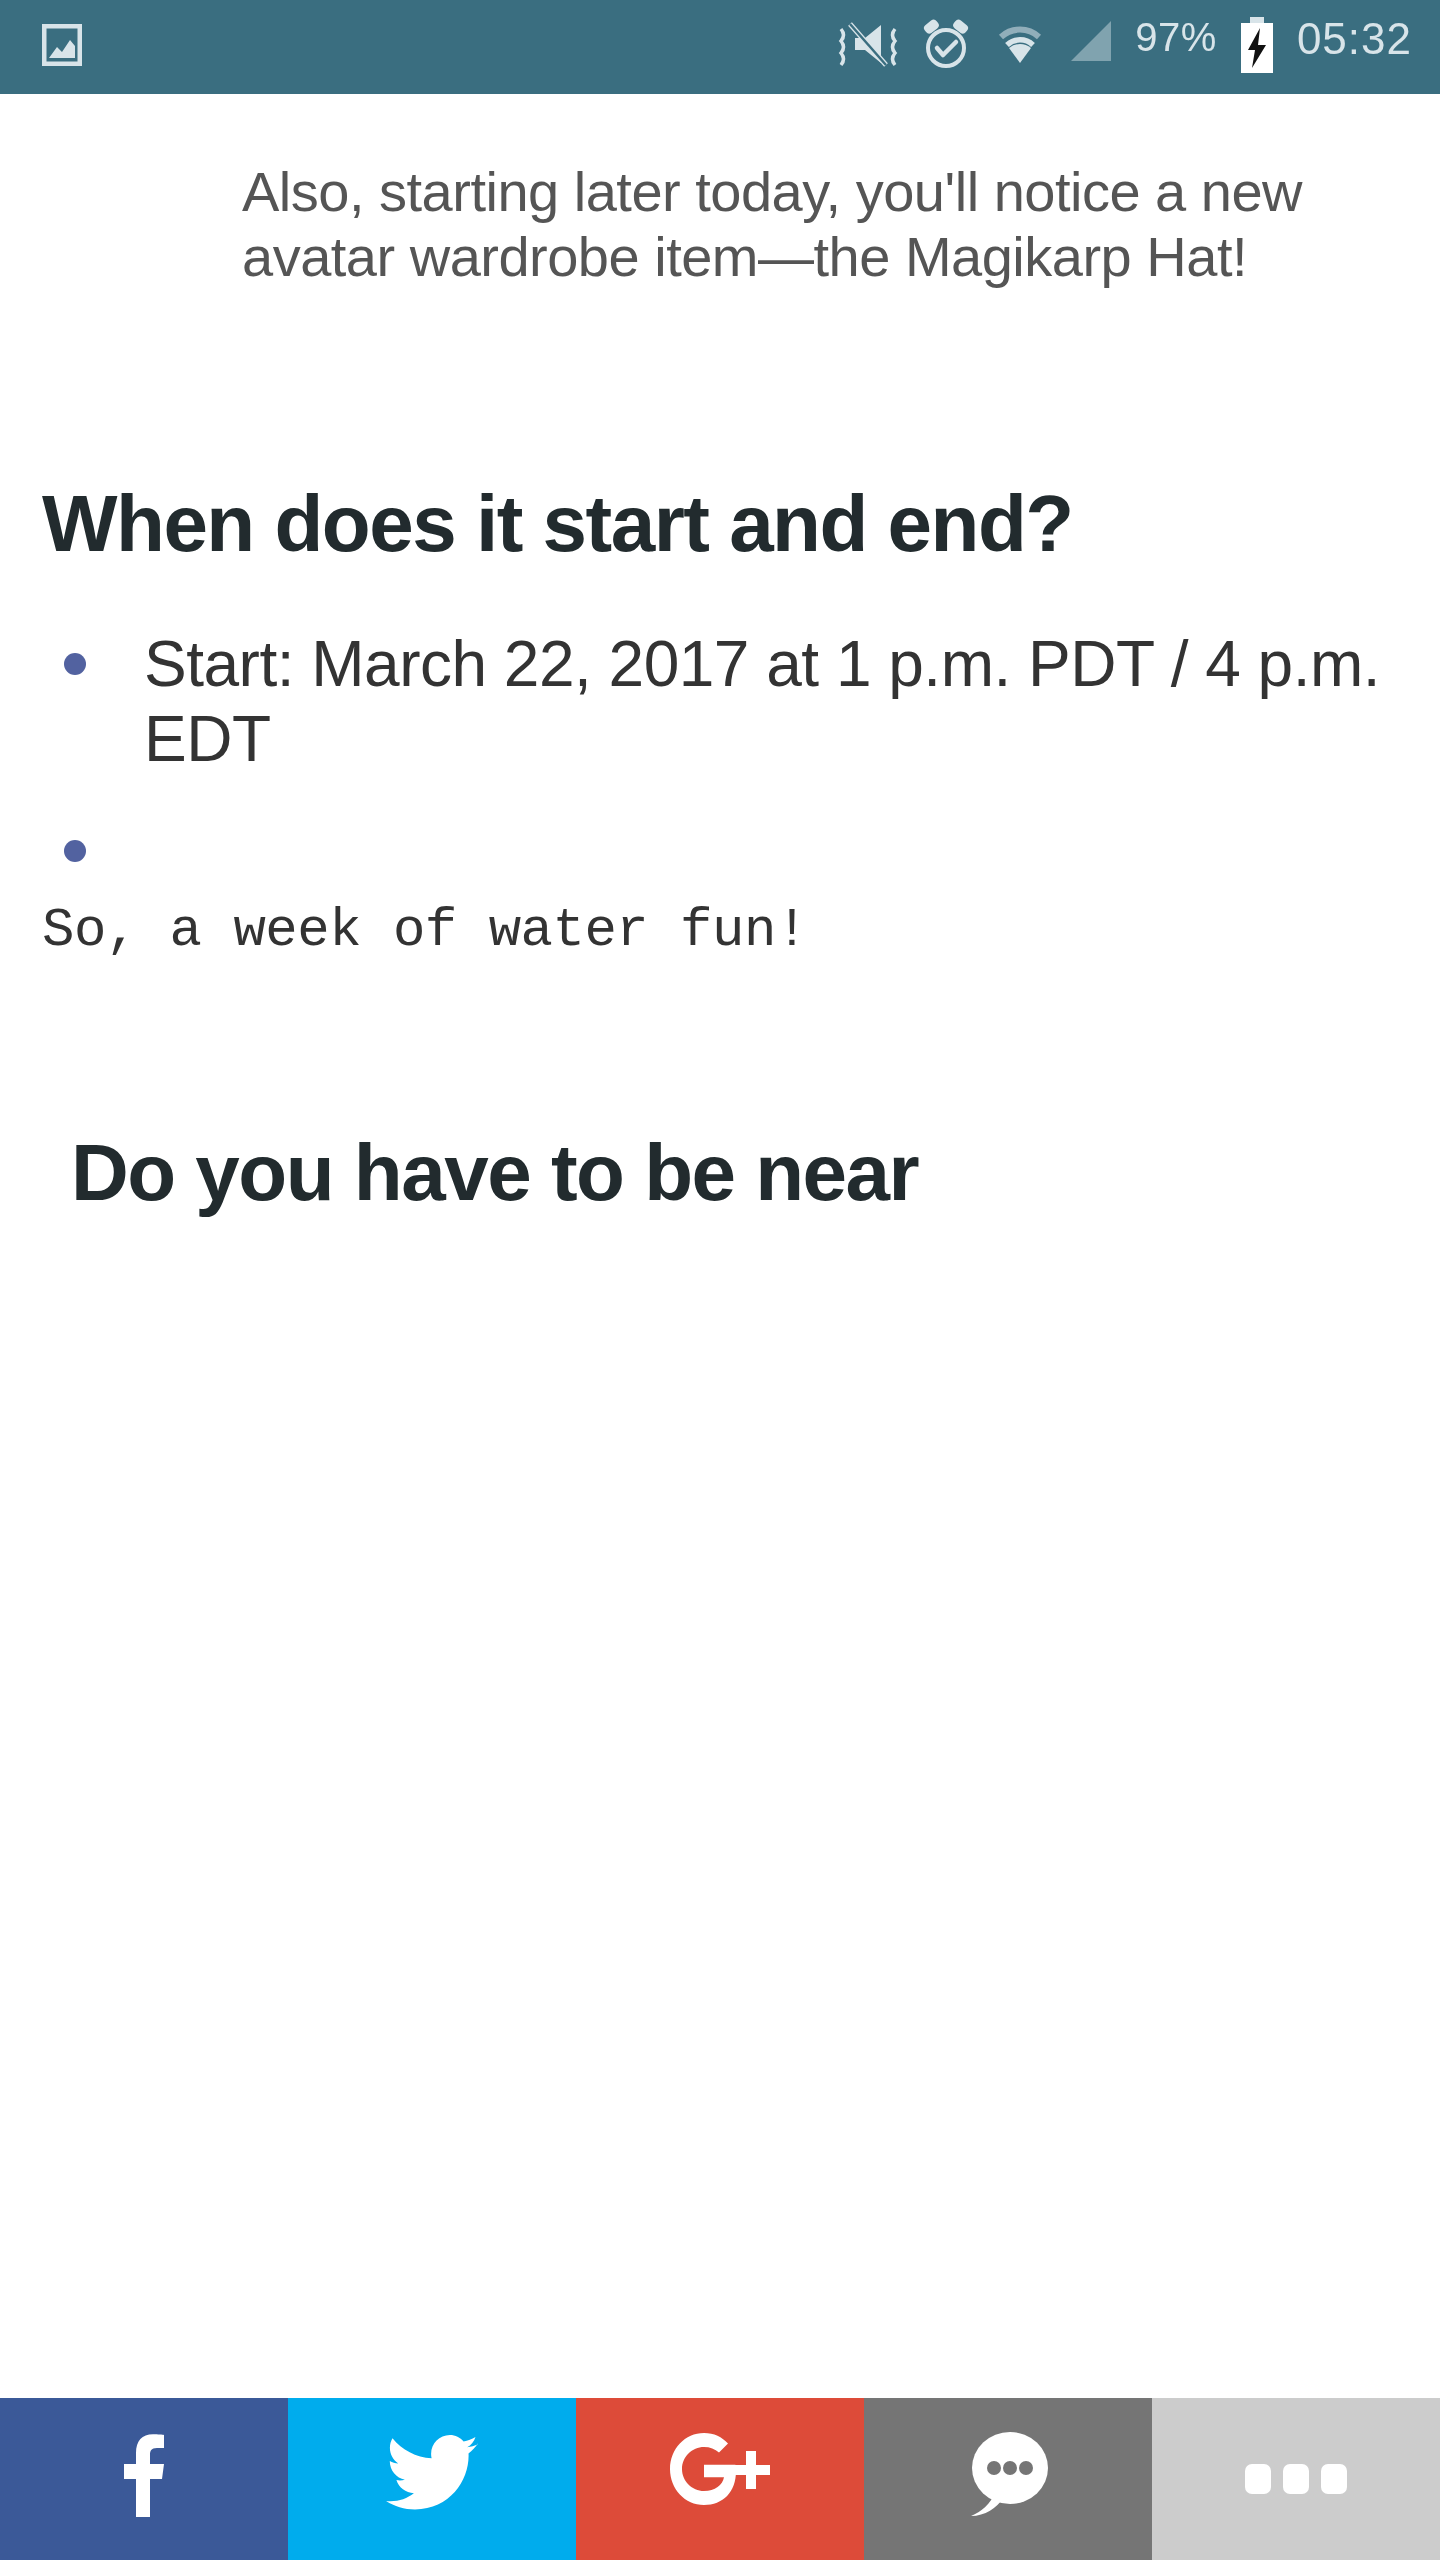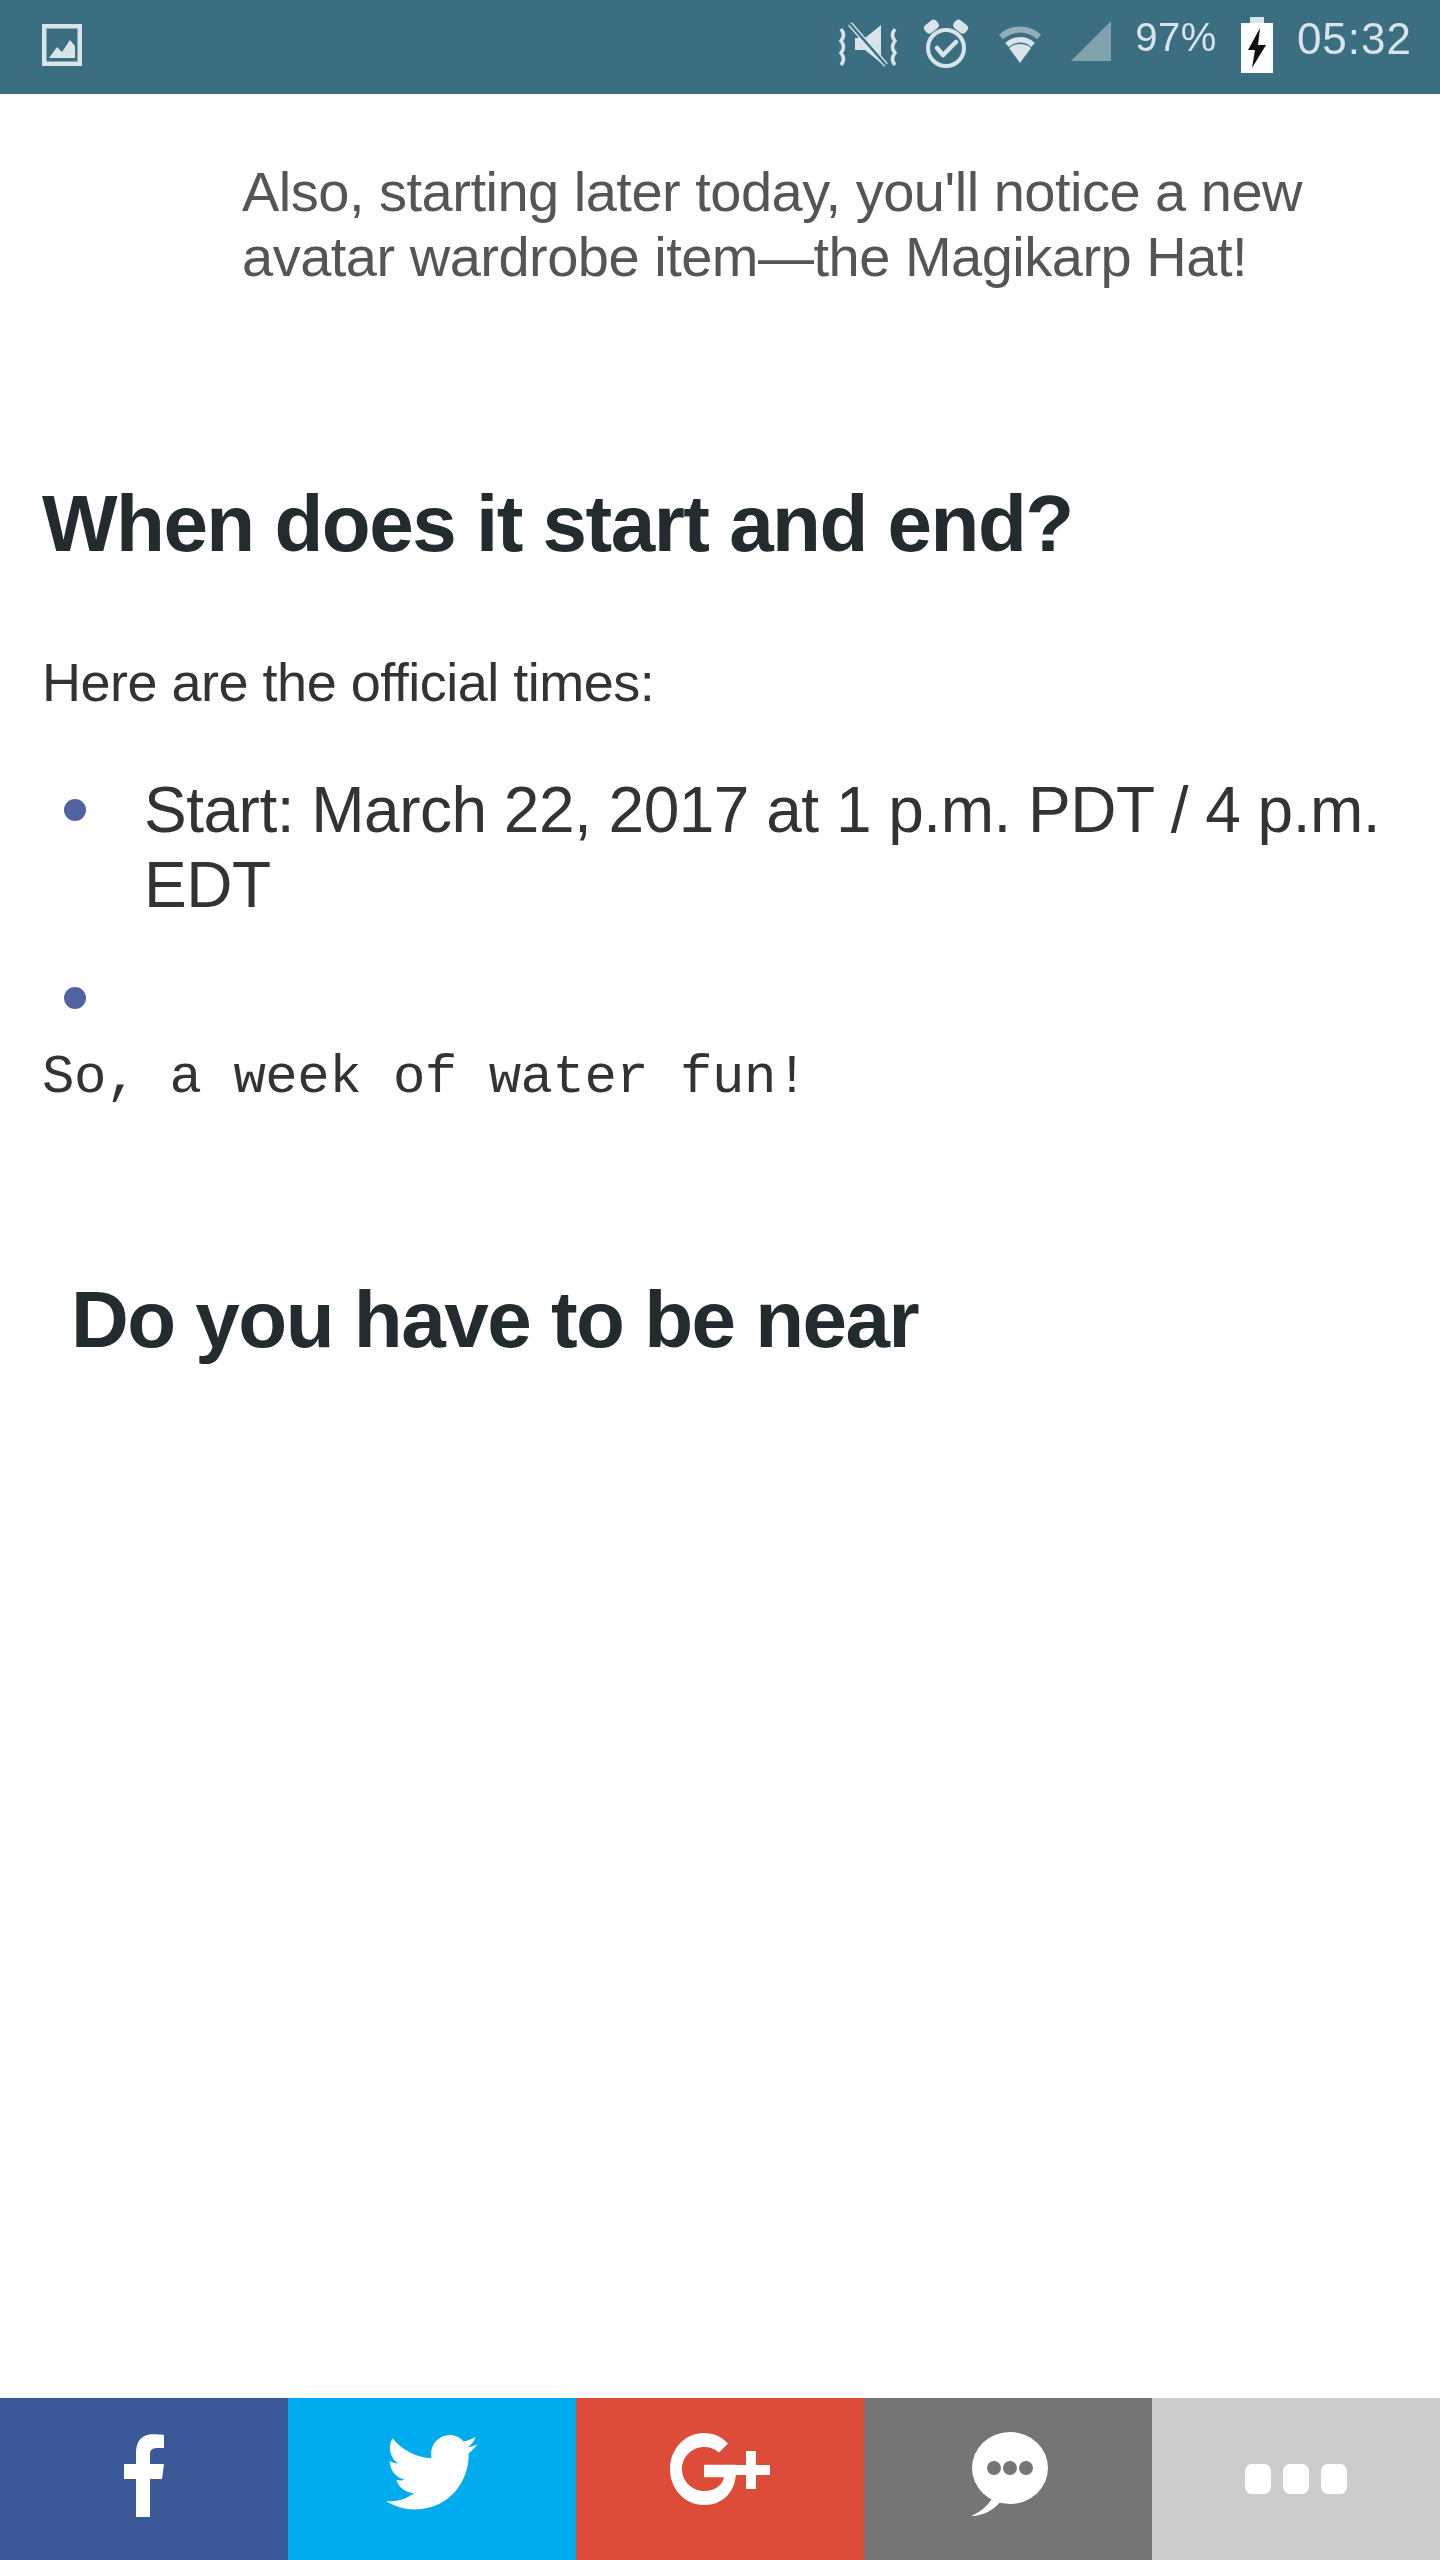--- a/index.html
+++ b/index.html
@@ -214,21 +214,20 @@
 
   </div>
 </div>
 
 <div id="article">
 
   <p class="intro-para">Also, starting later today, you'll notice a new avatar wardrobe item—the Magikarp Hat!</p>
 
   <h2 class="section-heading" id="heading-start-end">When does it start and end?</h2>
 
-  <p class="body-para" id="para-official-times">Here are the official times:</p>
 
   <ul id="times-list">
     <li>
       <span class="list-bullet"></span>
       <span>Start: March 22, 2017 at 1 p.m. PDT / 4 p.m. EDT</span>
     </li>
     <li>
       <span class="list-bullet"></span>
     </li>
   </ul>

